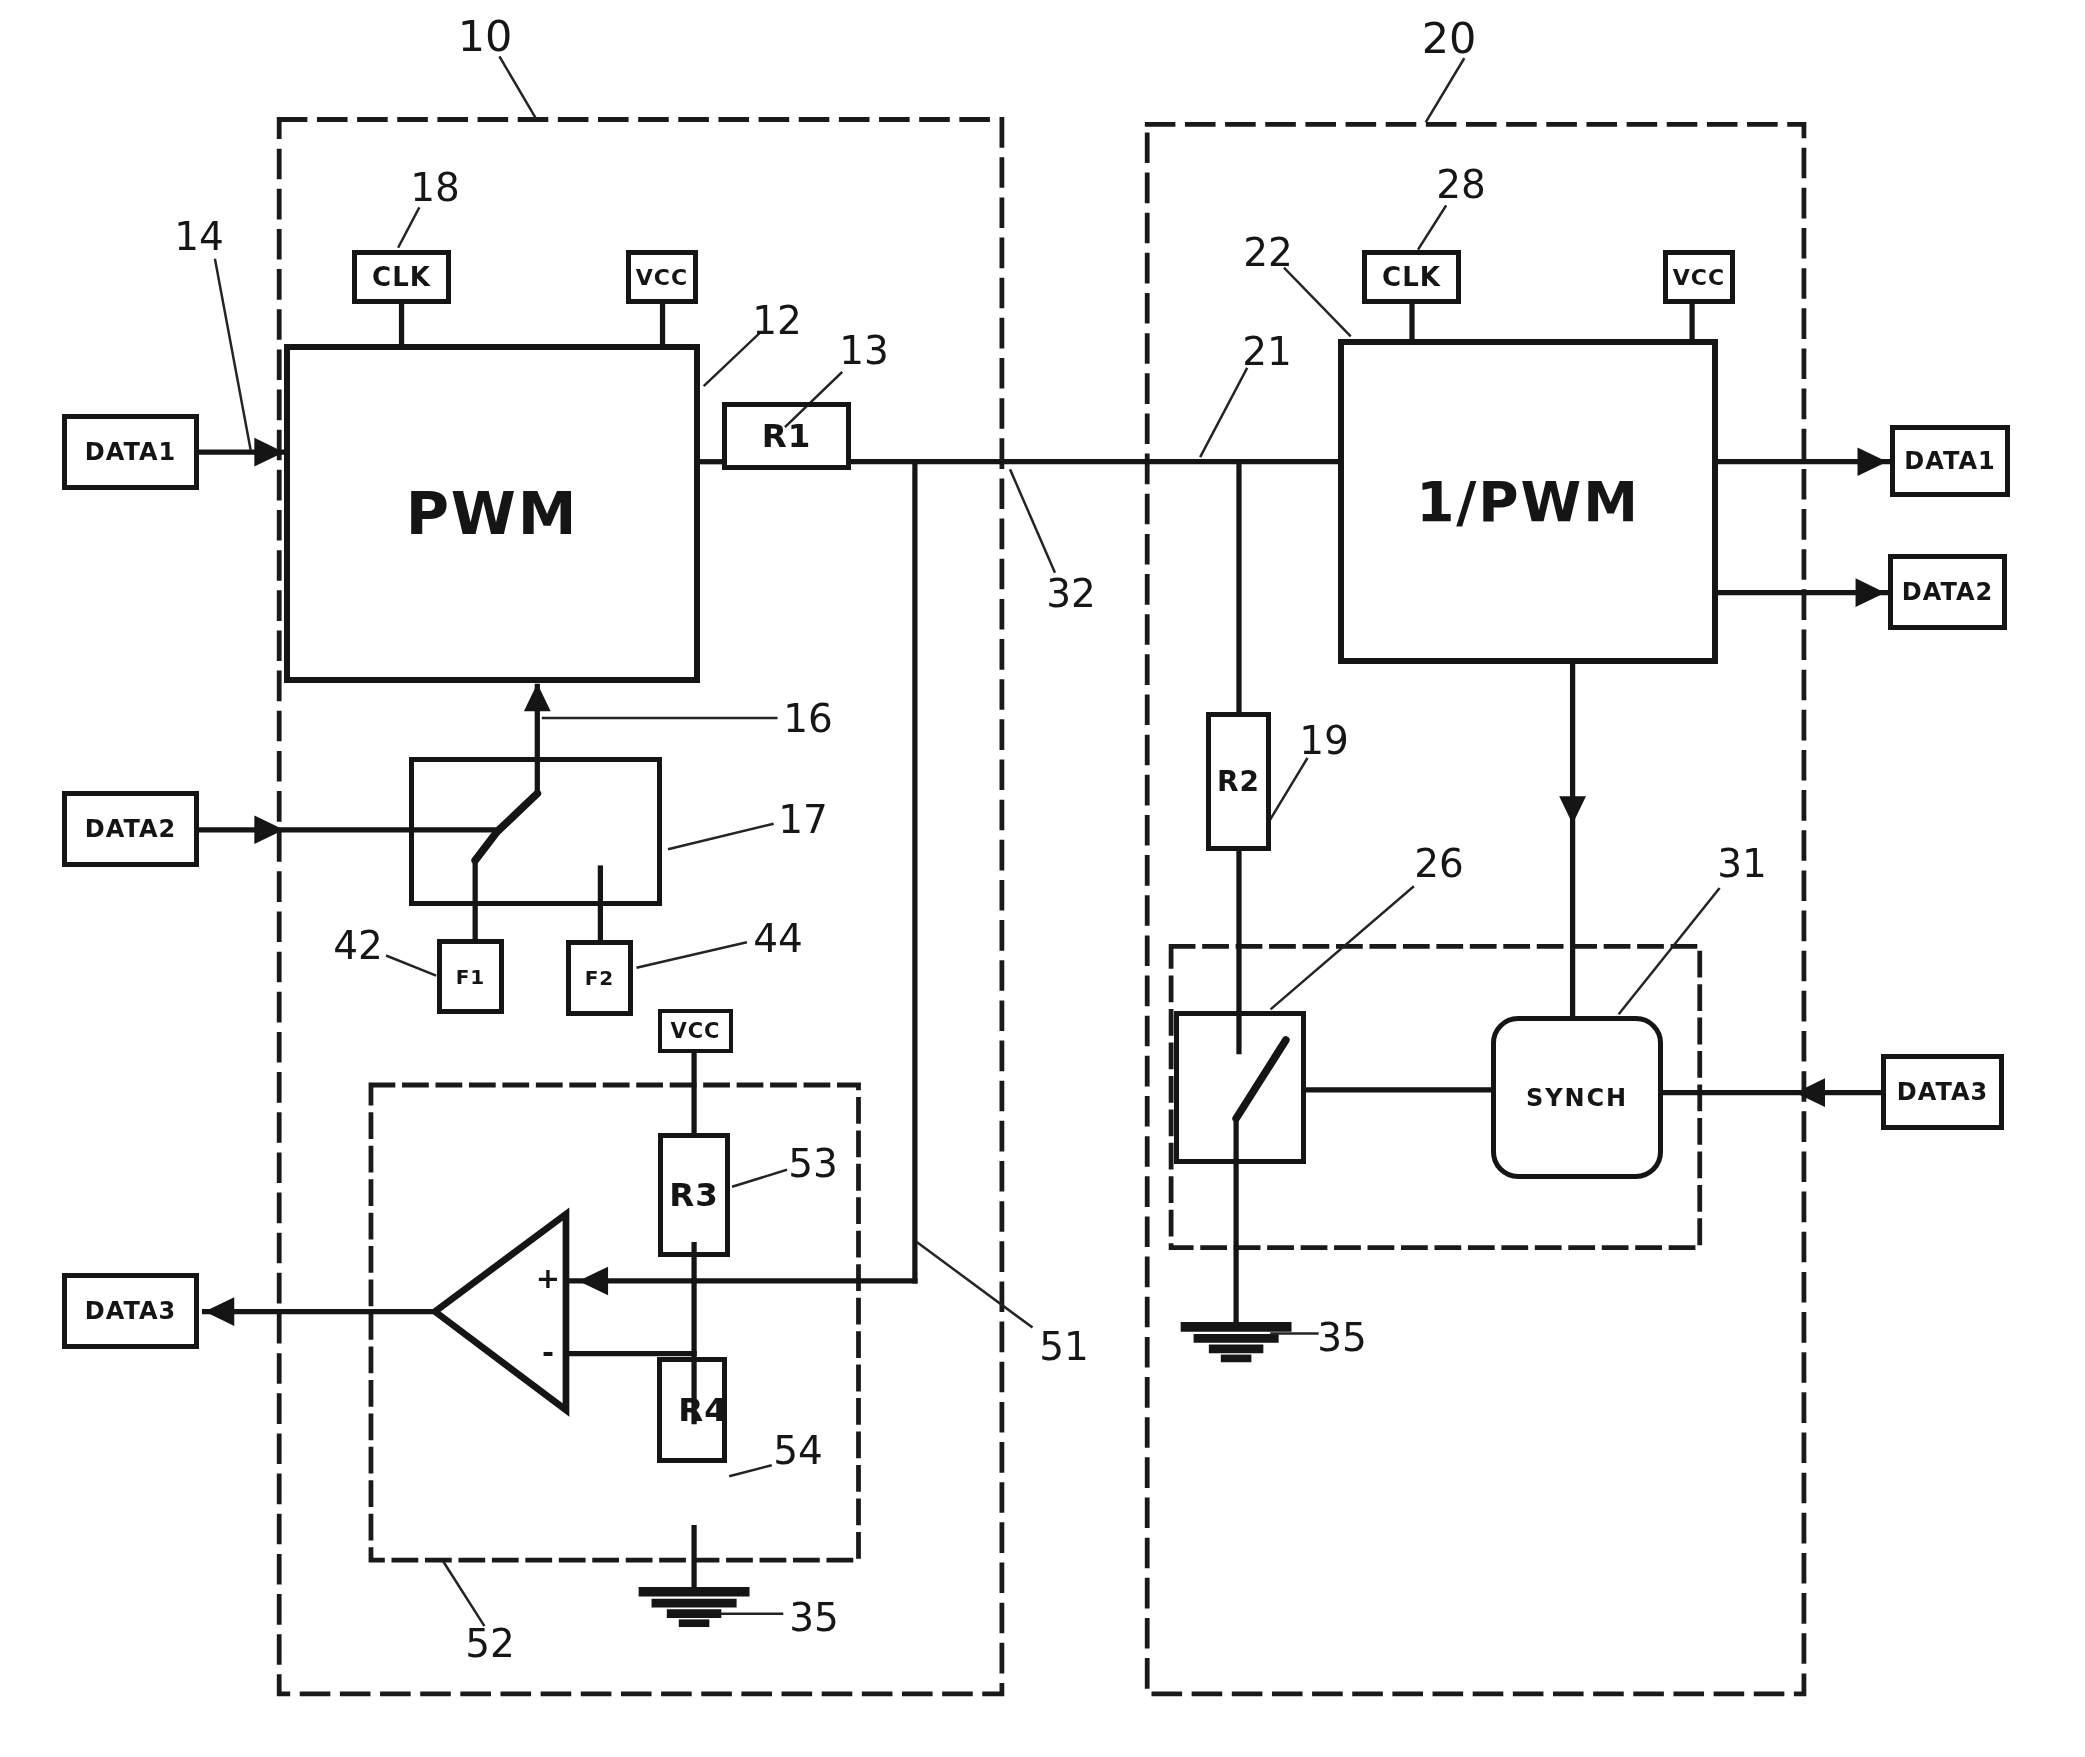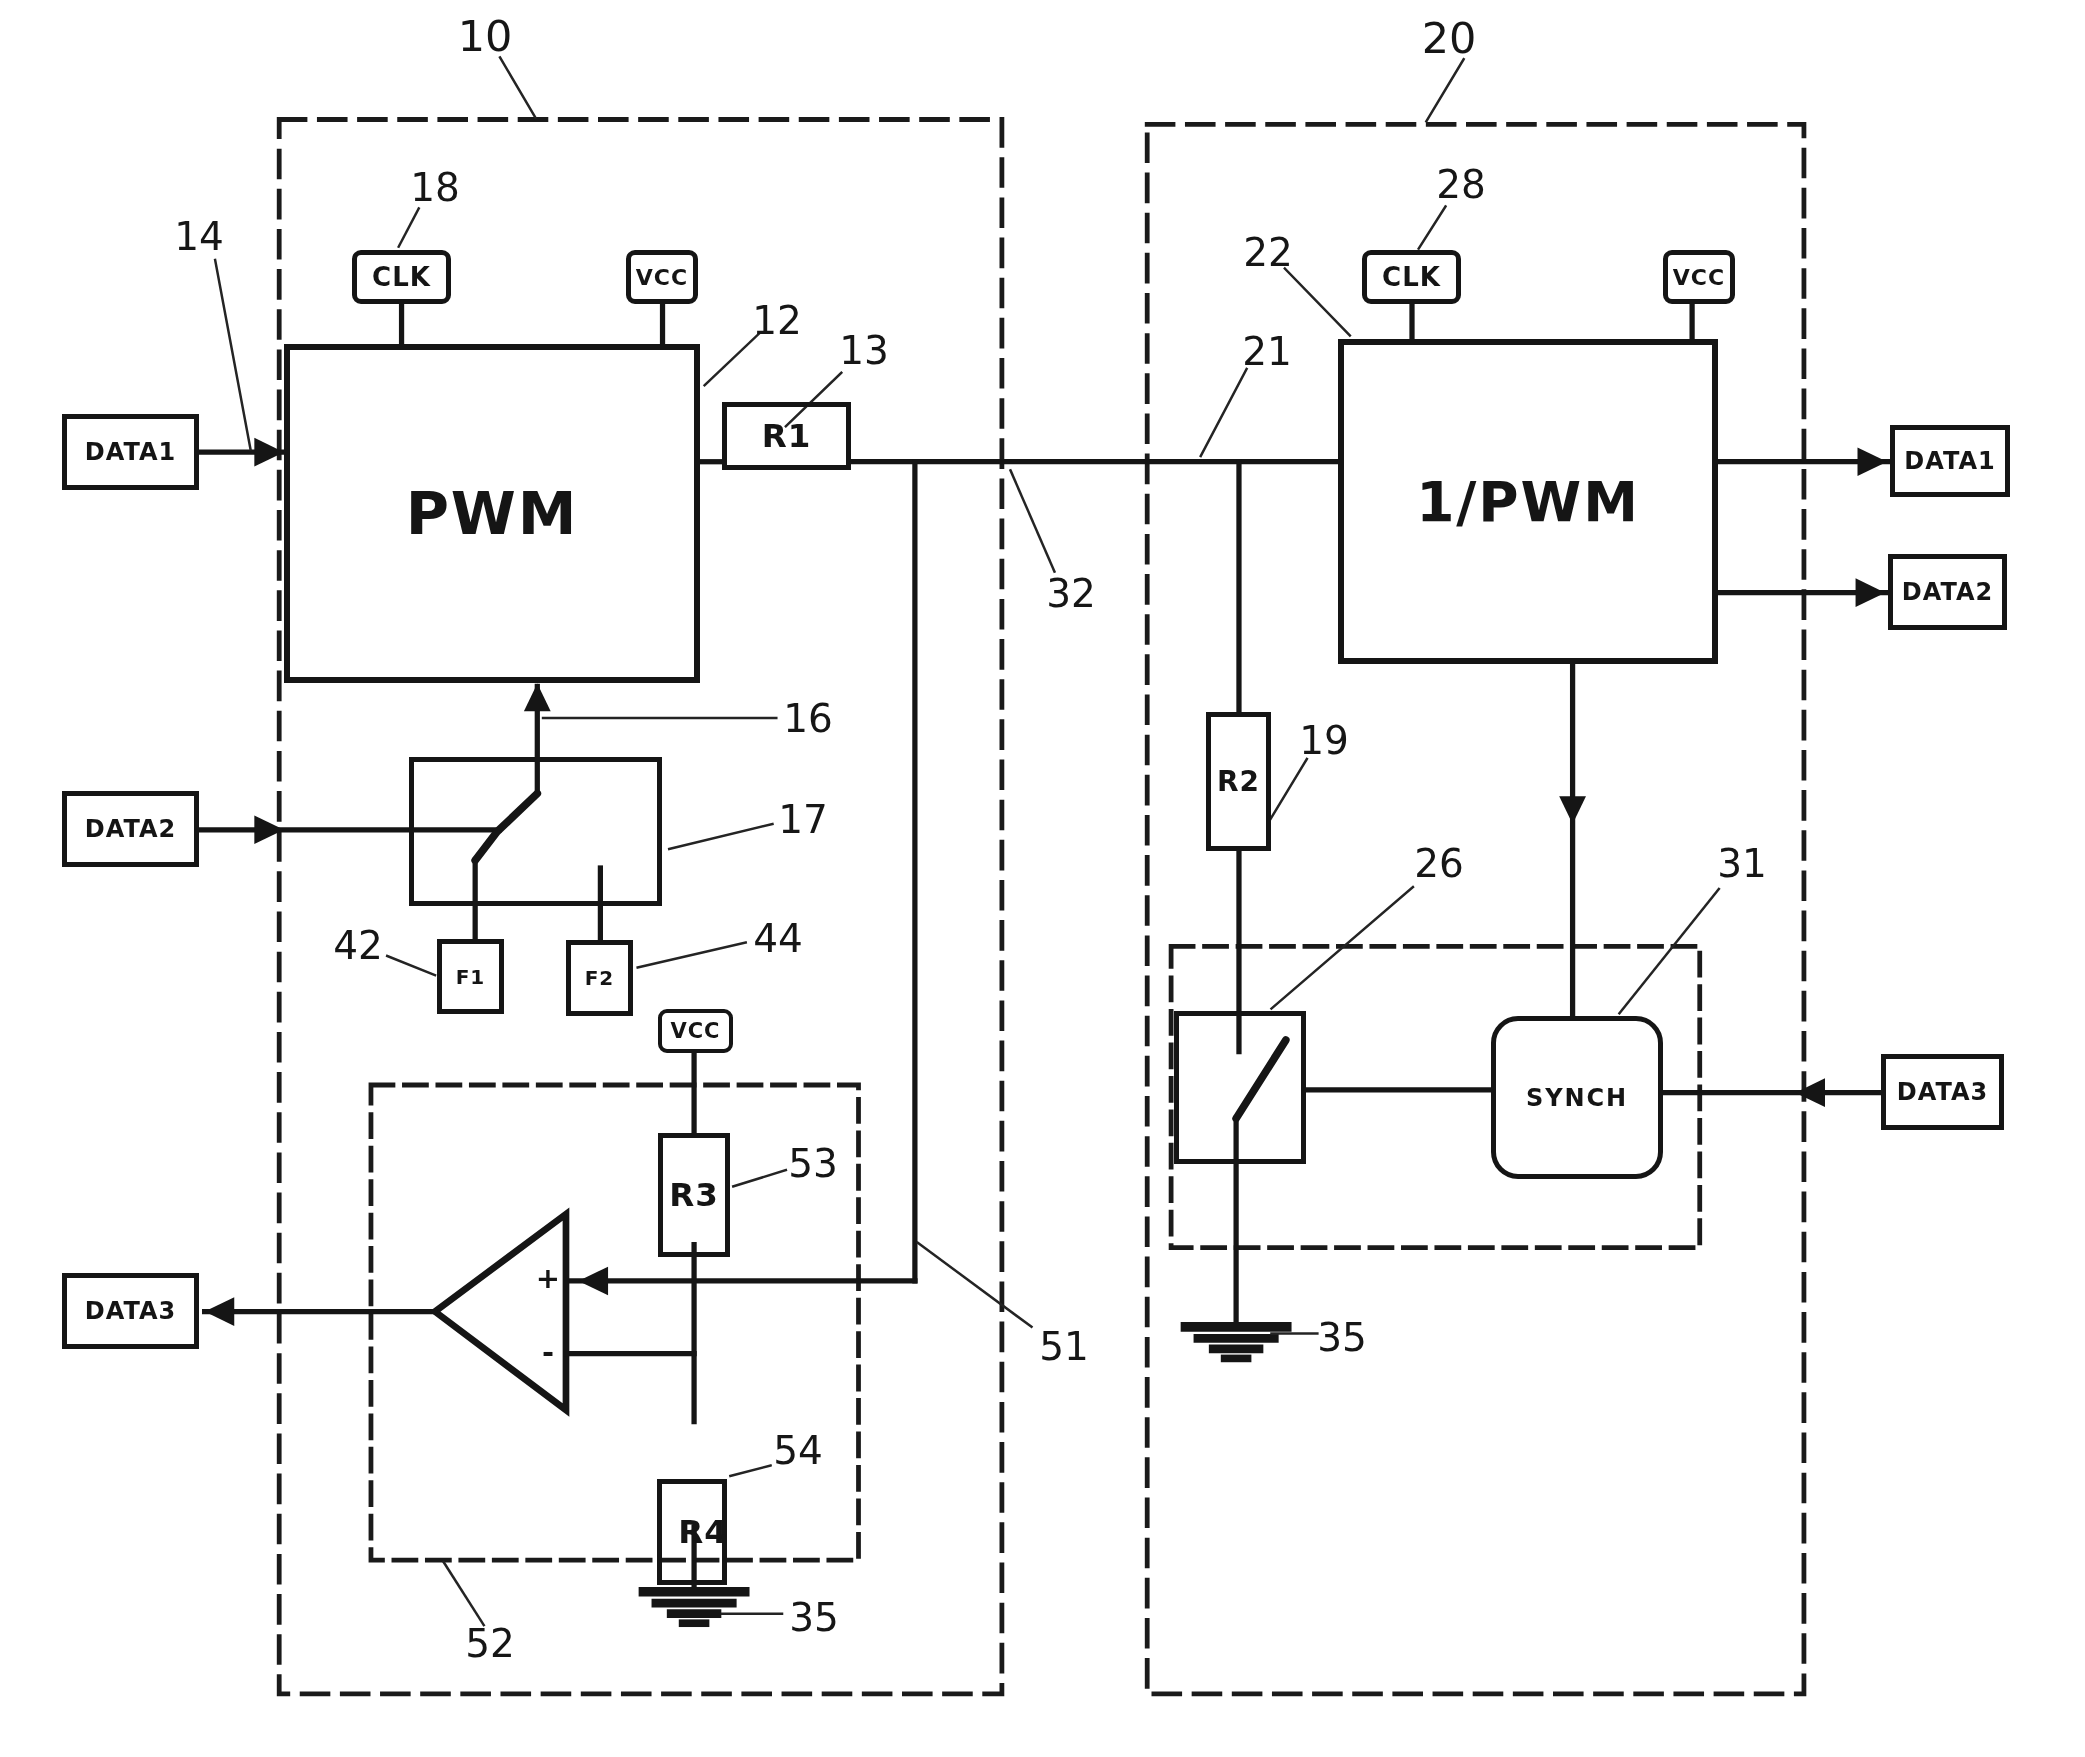--- a/index.html
+++ b/index.html
@@ -16,21 +16,21 @@
     position:absolute;
     box-sizing:border-box;
     border:5.7px solid #151515;
     display:flex;align-items:center;justify-content:center;
     background:transparent;
     font-weight:bold;
     letter-spacing:1px;
     color:#151515;
   }
   .databox{font-size:24px;}
-  .smallbox{font-size:26px;border-radius:9px;}
+  .smallbox{font-size:26px;}
   .resbox{font-size:32.5px;}
   .fbox{font-size:20px;}
   .corebox{font-size:59px;letter-spacing:1.9px;}
   .synchbox{font-size:24px;letter-spacing:1.9px;border-radius:27px;}
   .ref{
     position:absolute;
     transform:translate(-50%,-50%);
     font-size:39px;
     font-weight:400;
     color:#161616;
@@ -174,21 +174,21 @@
   </div>
   <div class="box fbox" style="left:566px;top:940px;width:67px;height:76px;">
     <span>F2</span>
   </div>
   <div class="box smallbox" style="left:658px;top:1009px;width:75px;height:44px;font-size:21px;border-width:4.8px;">
     <span>VCC</span>
   </div>
   <div class="box resbox" style="left:658px;top:1133px;width:72px;height:124px;">
     <span>R3</span>
   </div>
-  <div class="box resbox" style="left:657px;top:1479px;width:70px;height:106px;padding-left:22px;">
+  <div class="box resbox" style="left:657px;top:1357px;width:70px;height:106px;padding-left:22px;">
     <span>R4</span>
   </div>
 
   <div class="sign" style="left:548px;top:1278px;">+</div>
   <div class="sign" style="left:548px;top:1352px;">-</div>
 
   <div class="box corebox" style="left:1338px;top:339px;width:380px;height:325px;border-width:6.7px;font-size:55px;">
     <span>1/PWM</span>
   </div>
   <div class="box smallbox" style="left:1362px;top:250px;width:99px;height:54px;">

